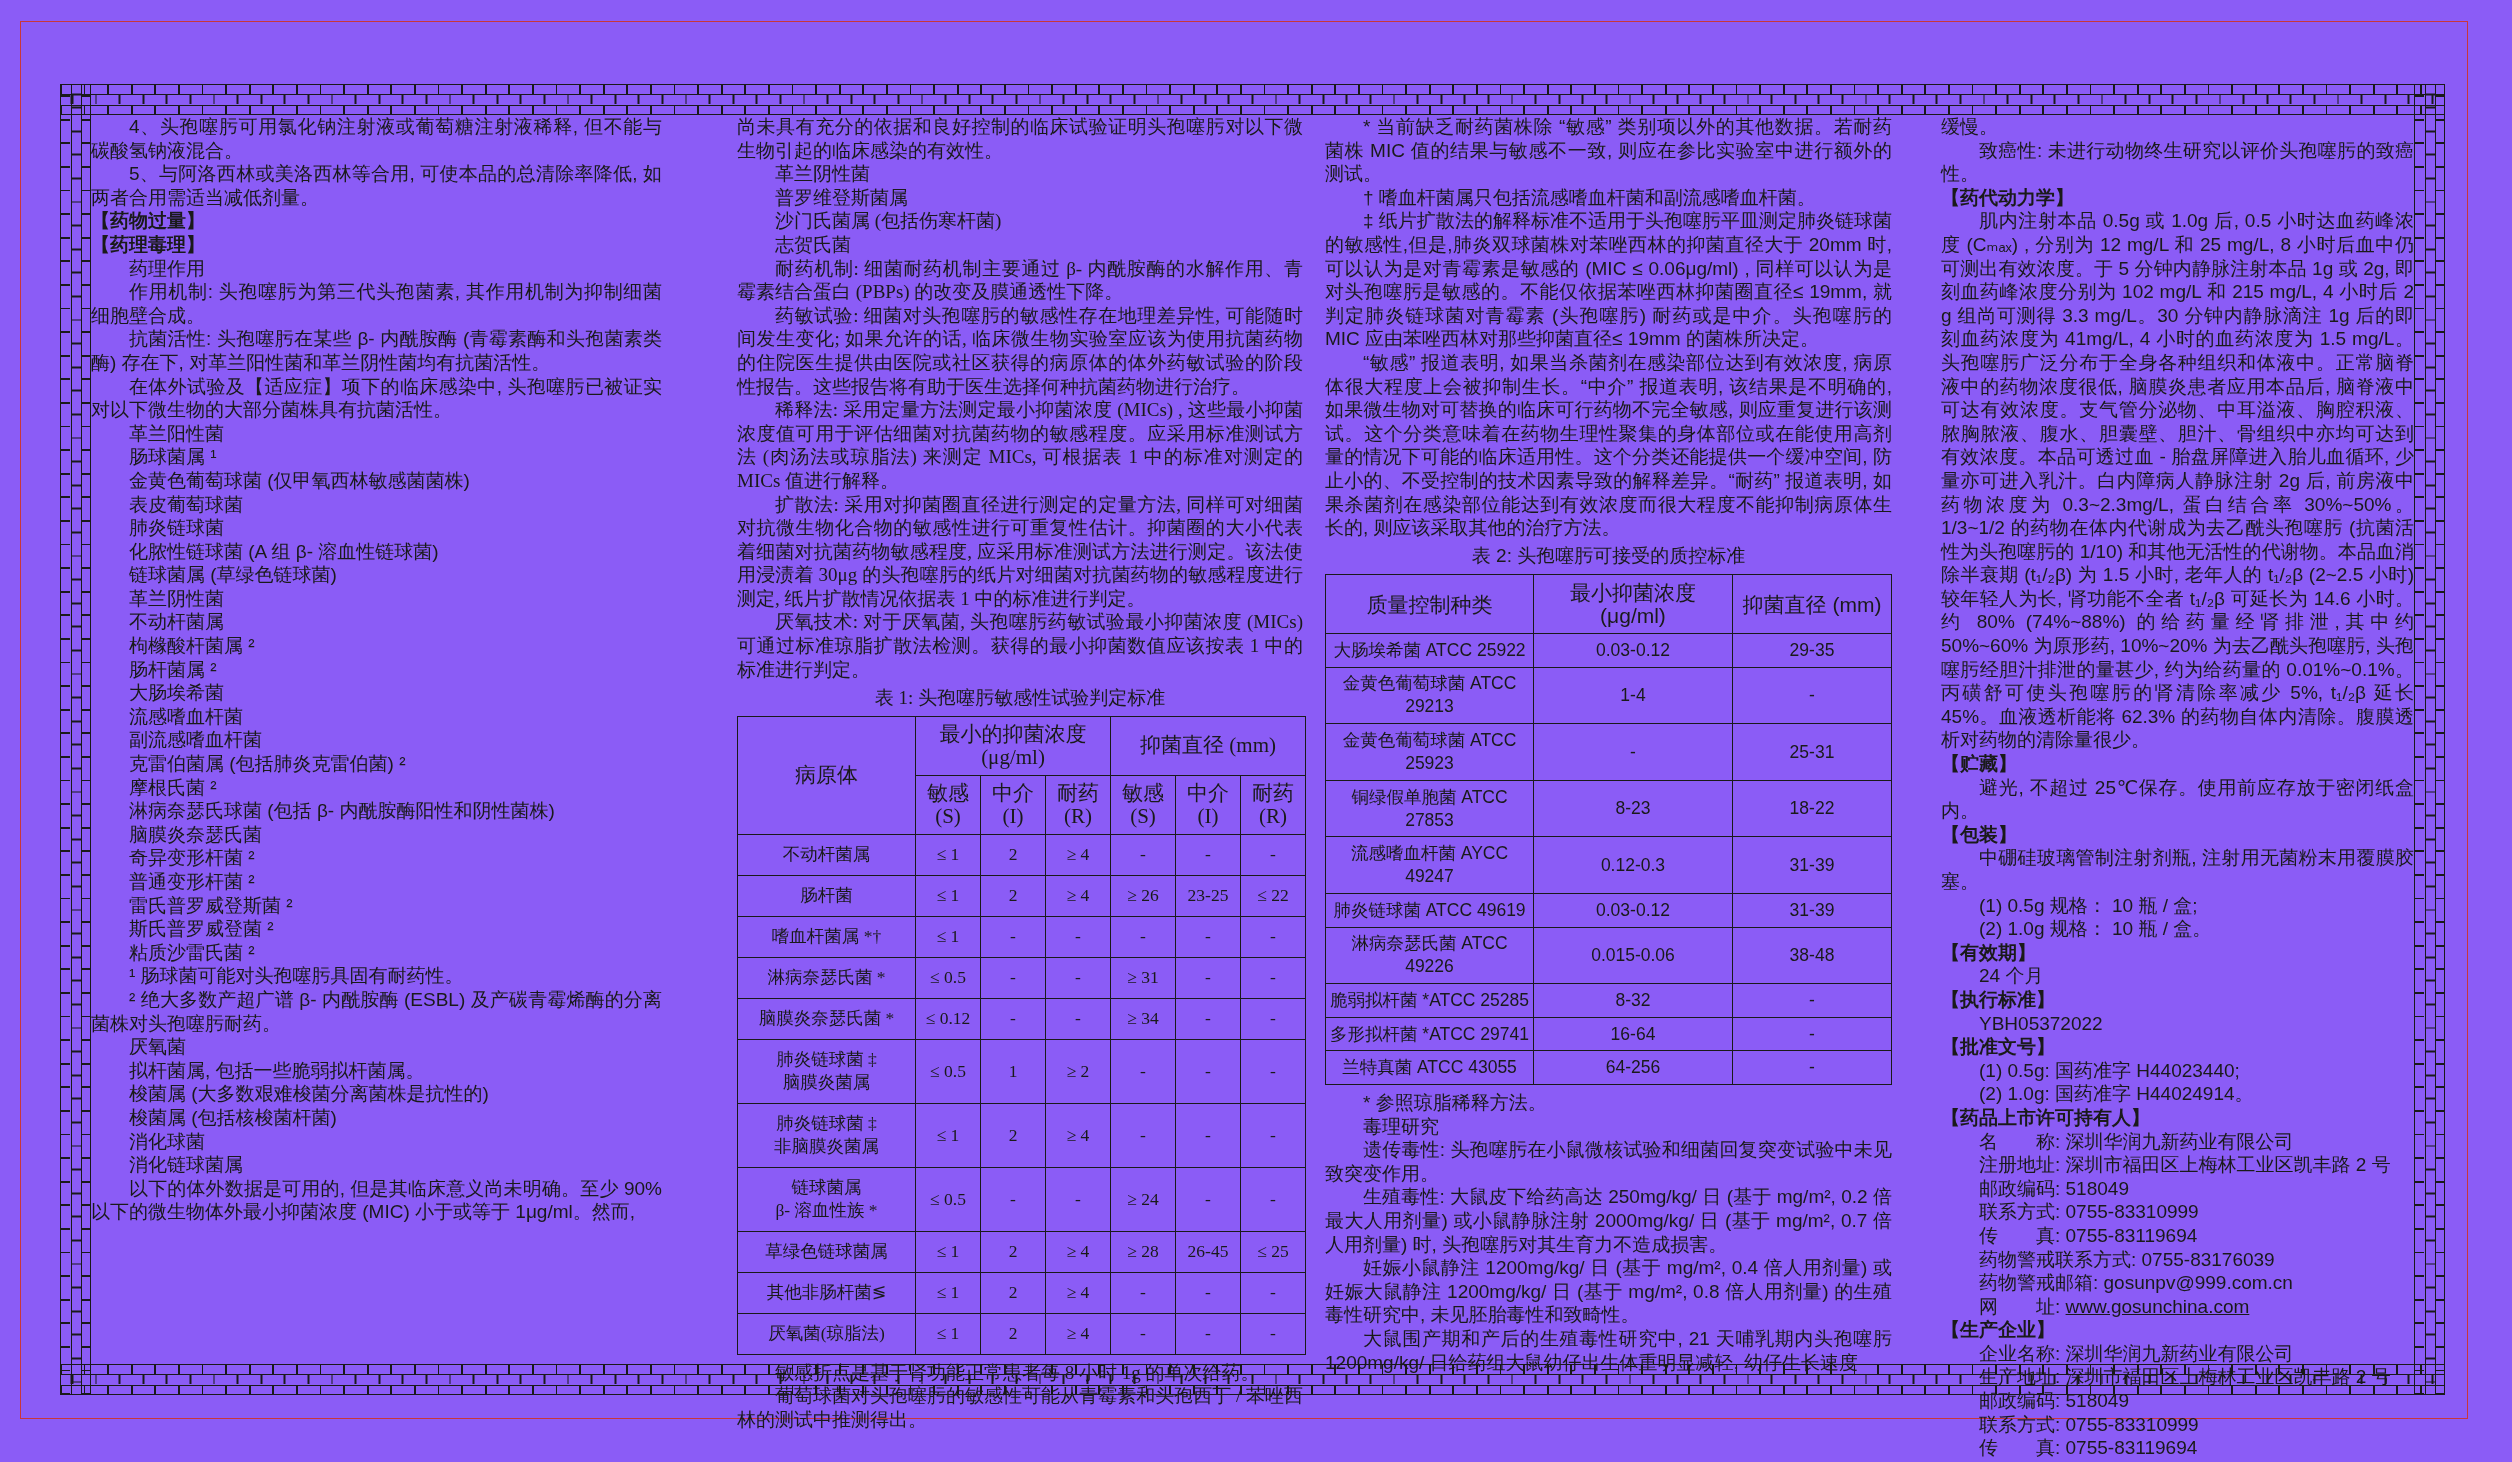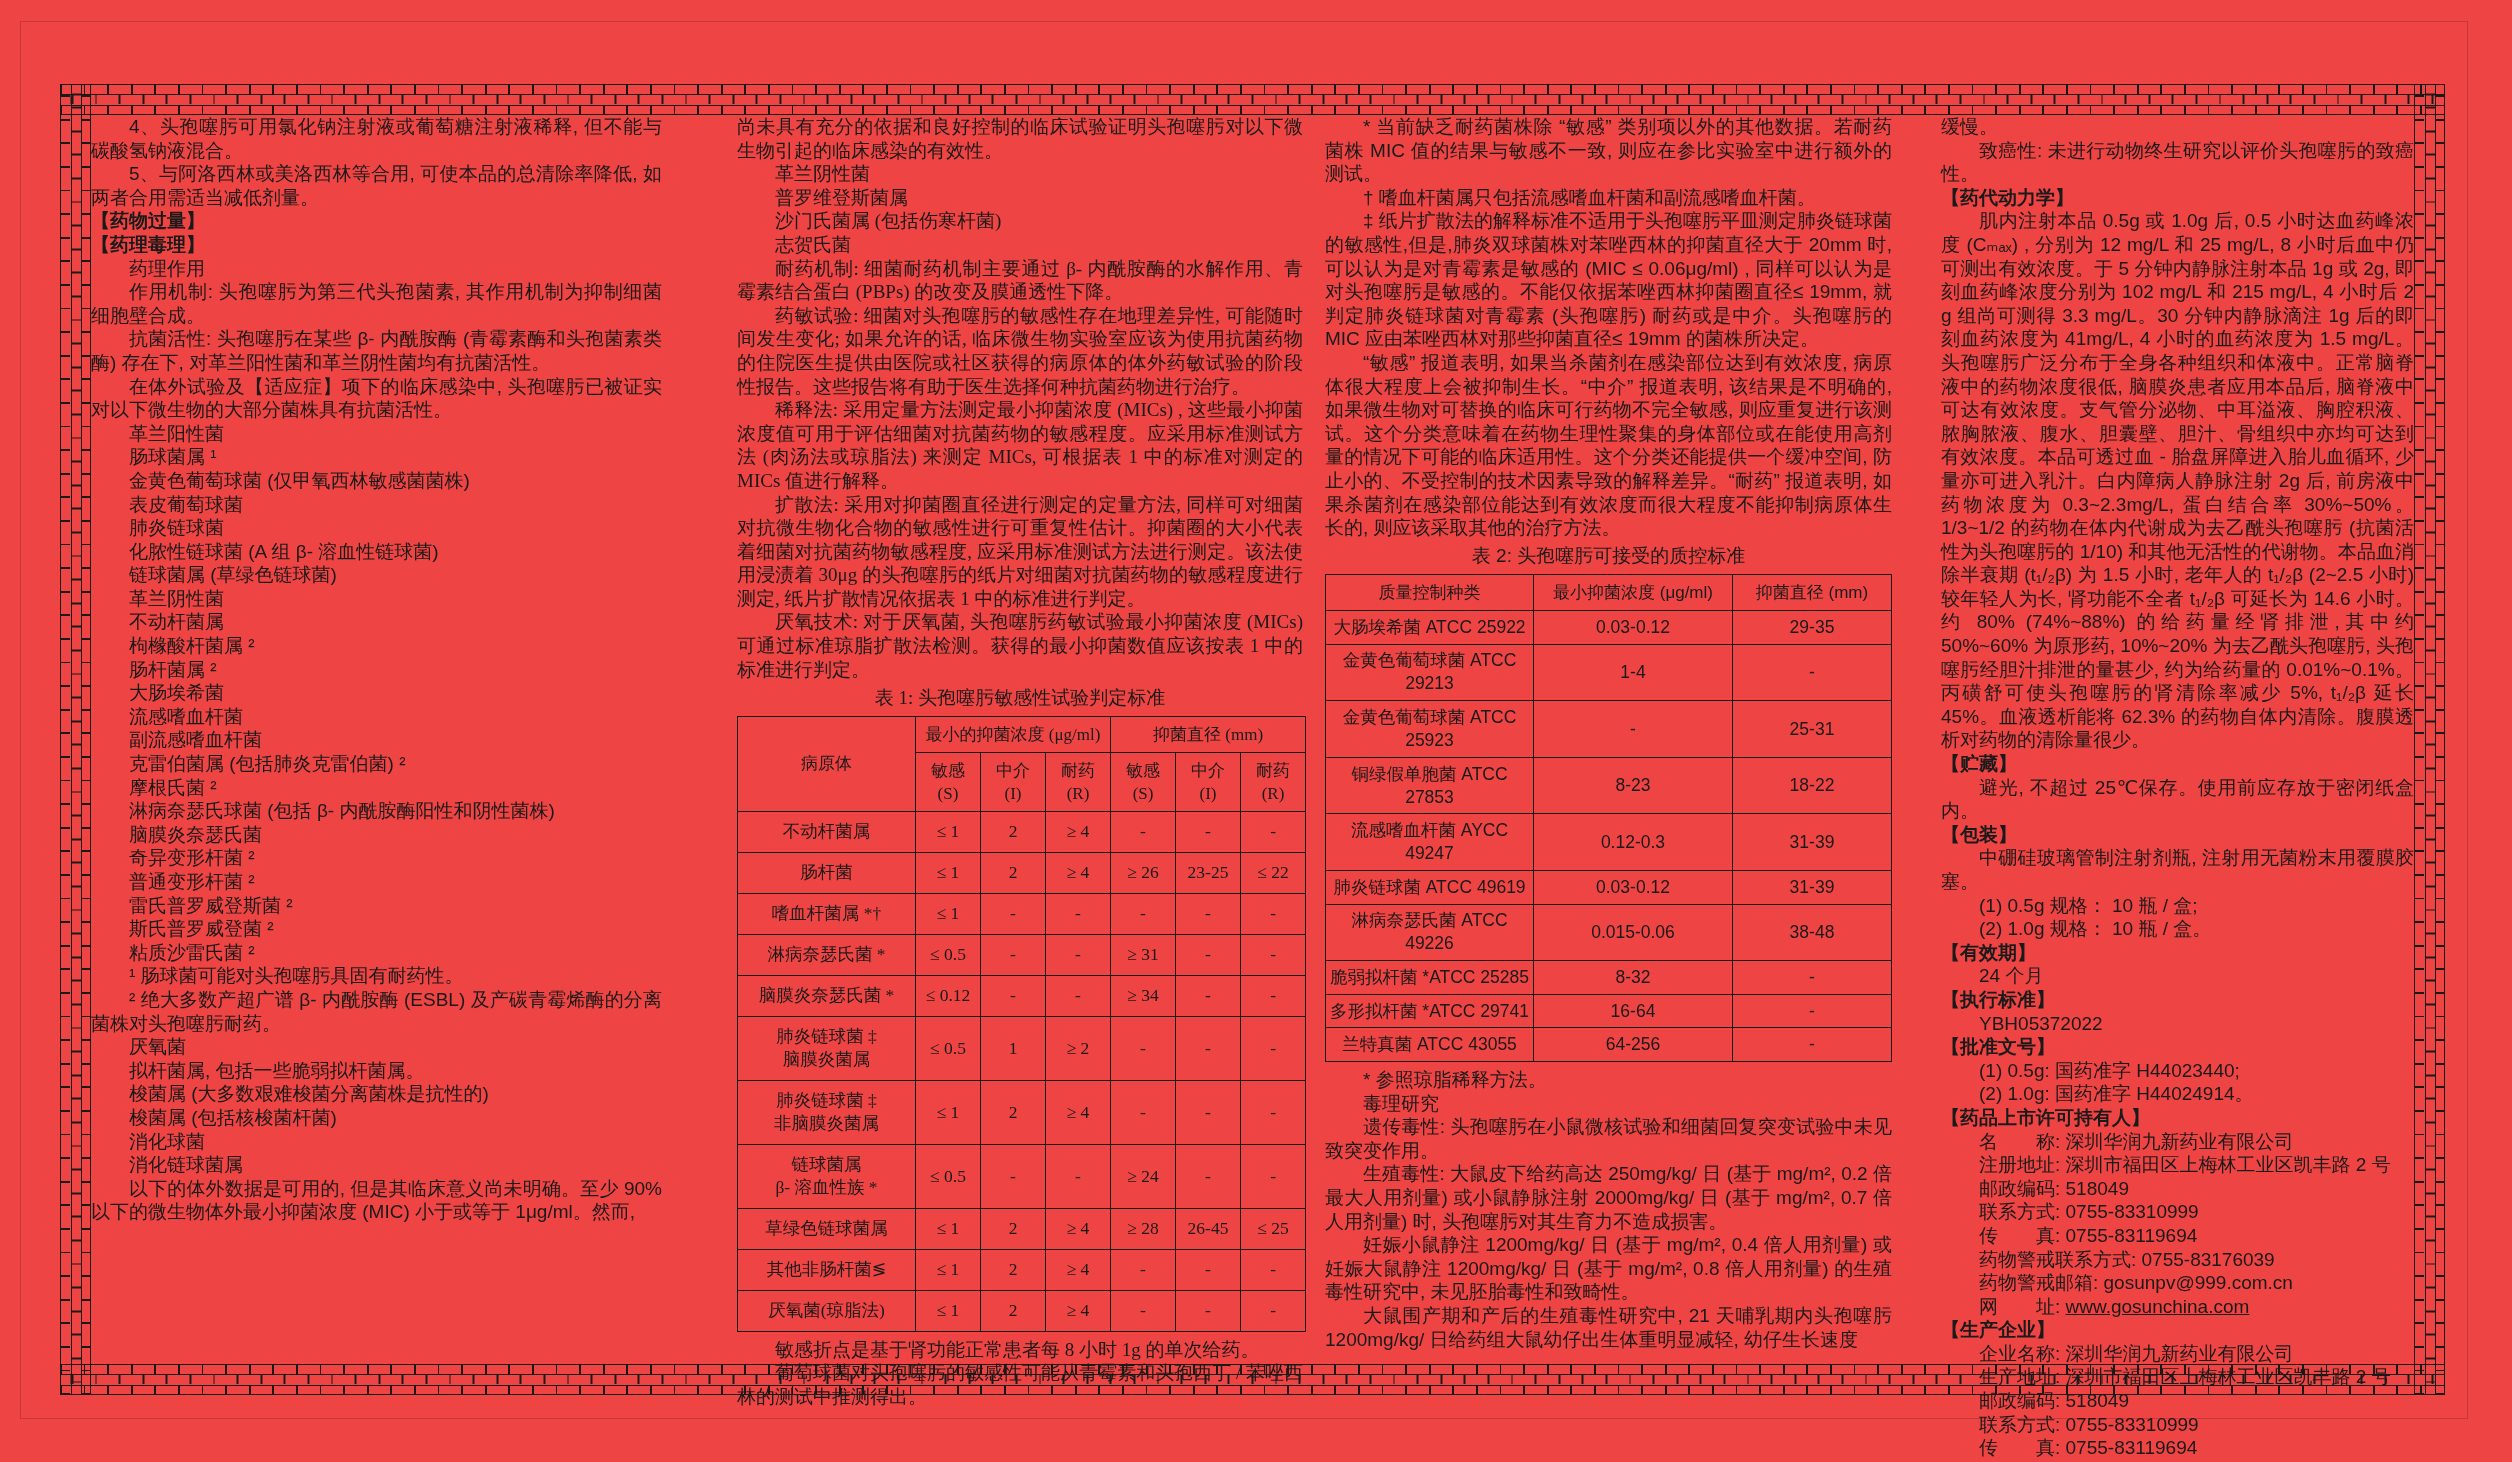--- a/index.html
+++ b/index.html
@@ -1,16 +1,16 @@
 <!DOCTYPE html>
 <html style="font-size:9.7px"><head>
 <meta charset="utf-8">
 <style>
   html,body{margin:0;padding:0;background:#ffffff;}
-  .page{position:relative;width:2512px;height:1463px;background:#ef4444;overflow:hidden;
+  .page{position:relative;width:2512px;height:1463px;background:#8b5cf6;overflow:hidden;
         font-family:"Liberation Sans","DejaVu Sans",sans-serif;color:#1a1a1a;}
   .red-frame{position:absolute;left:20px;top:20.5px;width:2448px;height:1398px;
              border:1.8px solid #c8373b;box-sizing:border-box;}
   
   .bstrip{position:absolute;box-sizing:border-box;background-repeat:repeat;}
   .bh{left:60px;width:2385px;height:10.3px;border-top:1.8px solid #1a1a1a;
       background-image:repeating-linear-gradient(90deg,#1a1a1a 0 1.8px,transparent 1.8px 23.6px);}
   .bv{top:84px;height:1311px;width:10.3px;border-left:1.8px solid #1a1a1a;
       background-image:repeating-linear-gradient(0deg,#1a1a1a 0 1.8px,transparent 1.8px 23.6px);}
   .off{background-position:11.5px 11.5px;}
@@ -25,21 +25,21 @@
   .blk{margin:0;}
   .blk.h{font-weight:bold;font-family:Liberation Serif, serif;}
   .blk.p{text-indent:2em;}
   .blk.cont{text-indent:0;}
   .blk.li{padding-left:2em;text-align:left;}
   .url{text-decoration:underline;}
   .tcap{text-align:center;text-indent:0;margin:4.8px 0 6px 0;}
   table{border-collapse:collapse;table-layout:fixed;width:100%;margin:0 0 6px 0;}
   th,td{border:1.8px solid #1a1a1a;text-align:center;vertical-align:middle;
         white-space:pre-line;font-weight:normal;padding:6px 2.4px;font-size:17.5px;line-height:23px;}
-  th{font-size:17px;}
+  th{font-size:21px;}
   .t1 td{padding:8.5px 2.4px;}
   .t2 td{padding:4.8px 2.4px;}
 </style>
 </head>
 <body>
 
 <div class="page">
   <div class="red-frame"></div>
 
   <div>

